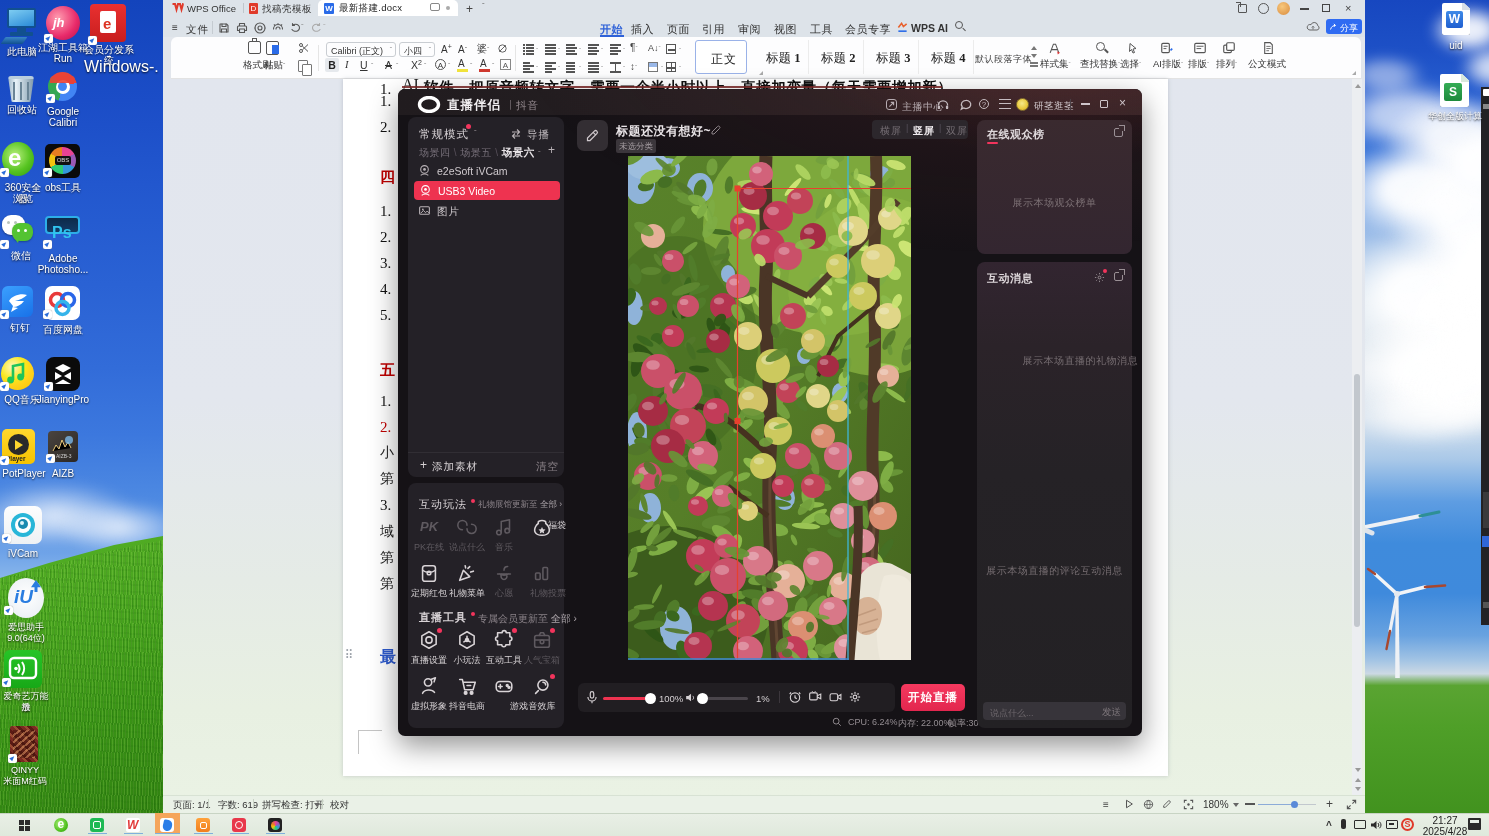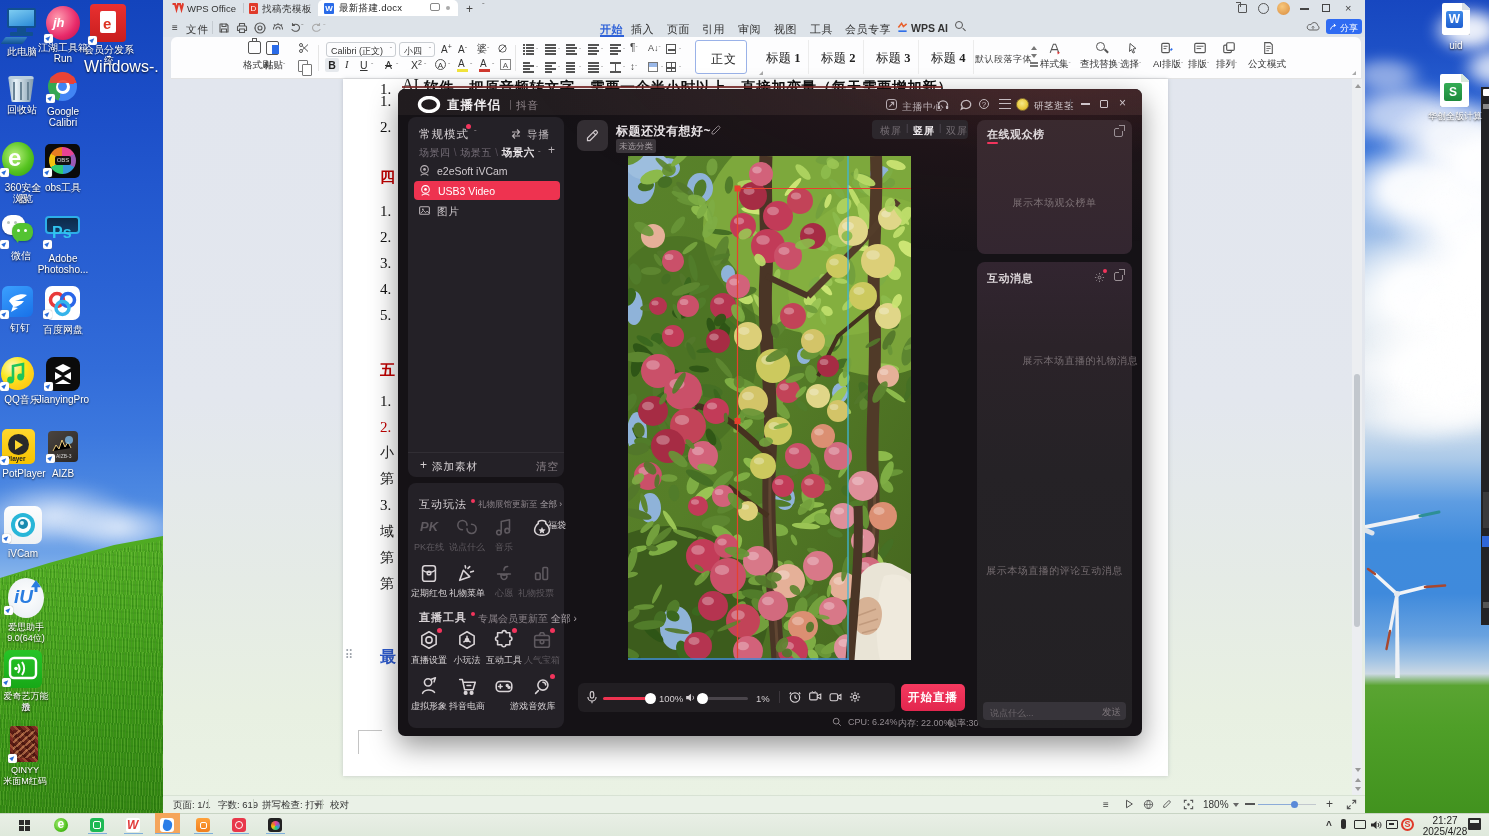--- a/index.html
+++ b/index.html
@@ -726,21 +726,21 @@
     </svg></div>
 <div class="ab" style="left:443px;top:587px;width:48px;text-align:center;color:#d9d4d7;font-size:9px">礼物菜单</div>
 <div class="ab" style="left:493px;top:562px;width:22px;height:22px"><svg width="22" height="22" viewBox="0 0 24 24" fill="none" stroke="#5f5a60" stroke-width="1.7" stroke-linecap="round" stroke-linejoin="round">
       <path d="M7 13 a7 4 0 0 0 10 0 M5 13 h14 M9 13 c-1 4 1 6 3 6 c2 0 4 -2 3 -6 M12 9 c0 -3 2 -4 4 -4"></path>
     </svg></div>
 <div class="ab" style="left:480px;top:587px;width:48px;text-align:center;color:#5f5a60;font-size:9px">心愿</div>
 <div class="ab" style="left:531px;top:562px;width:22px;height:22px"><svg width="22" height="22" viewBox="0 0 24 24" fill="none" stroke="#5f5a60" stroke-width="1.7" stroke-linecap="round" stroke-linejoin="round">
       <rect x="5" y="12" width="5" height="7" rx="1"></rect>
       <rect x="13" y="6" width="5" height="13" rx="1"></rect>
     </svg></div>
-<div class="ab" style="left:518px;top:587px;width:48px;text-align:left;color:#5f5a60;font-size:9px">礼物投票</div>
+<div class="ab" style="left:518px;top:587px;width:48px;text-align:right;color:#5f5a60;font-size:9px">礼物投票</div>
 <div class="ab" style="left:418px;top:629px;width:22px;height:22px"><svg width="22" height="22" viewBox="0 0 24 24" fill="none" stroke="#d9d4d7" stroke-width="1.7" stroke-linecap="round" stroke-linejoin="round">
       <path d="M12 3 l7.8 4.5 v9 L12 21 l-7.8 -4.5 v-9 Z"></path>
       <circle cx="12" cy="12" r="3.4"></circle>
     </svg></div>
 <div class="ab" style="left:437px;top:628px;width:5px;height:5px;background:#f2345c;border-radius:50%"></div>
 <div class="ab" style="left:405px;top:654px;width:48px;text-align:center;color:#d9d4d7;font-size:9px">直播设置</div>
 <div class="ab" style="left:456px;top:629px;width:22px;height:22px"><svg width="22" height="22" viewBox="0 0 24 24" fill="none" stroke="#d9d4d7" stroke-width="1.7" stroke-linecap="round" stroke-linejoin="round">
       <path d="M12 3 l7.8 4.5 v9 L12 21 l-7.8 -4.5 v-9 Z"></path>
       <circle cx="12" cy="12" r="1.6" fill="#d9d4d7"></circle>
       <path d="M12 12 v-4 M12 12 l3.4 2 M12 12 l-3.4 2"></path>

